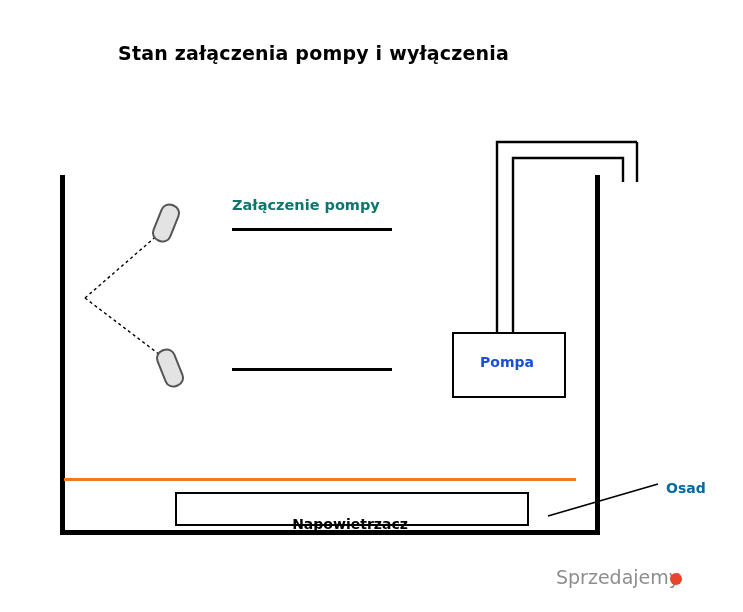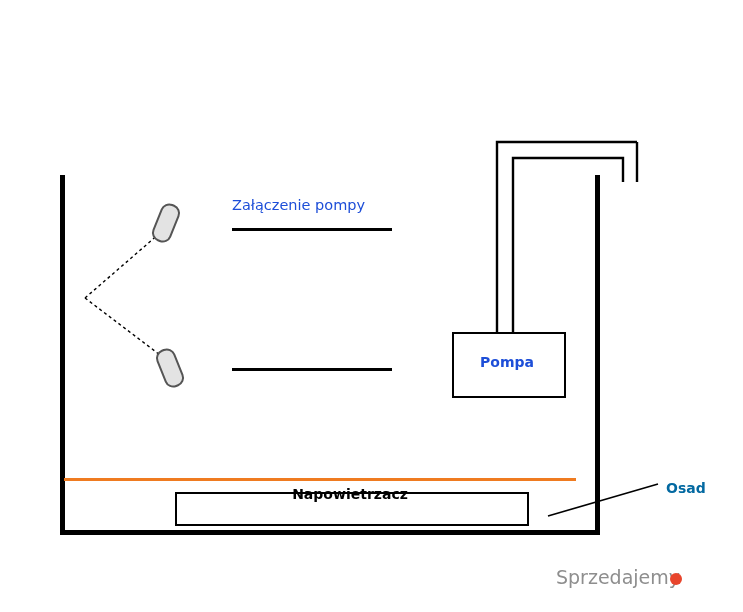--- a/index.html
+++ b/index.html
@@ -58,22 +58,22 @@
   
   .level-line {
     height: 3px;
     background: #000000;
   }
   .level-on   { left: 232px; top: 228px; width: 160px; }
   .level-off  { left: 232px; top: 368px; width: 160px; }
 
   .level-label {
     font-size: 14.5px;
-    font-weight: normal;
-    color: #1d4ed8;
+    font-weight: bold;
+    color: #0f766e;
     white-space: nowrap;
   }
   .label-on  { left: 232px; top: 197px; }
   .label-off { left: 227px; top: 382px; }
 
   
   .float {
     width: 16px;
     height: 36px;
     border: 2px solid #555555;
@@ -114,21 +114,21 @@
   .aerator-box {
     left: 175px;
     top: 492px;
     width: 350px;
     height: 30px;
     border: 2px solid #000000;
     background: #ffffff;
   }
   .aerator-text {
     left: 175px;
-    top: 486px;
+    top: 516px;
     width: 350px;
     text-align: center;
     font-size: 14px;
     font-weight: bold;
     color: #000000;
   }
 
   
   .sludge-line {
     left: 64px;
@@ -174,20 +174,21 @@
     left: 136px;
     top: 4px;
   }
   .wm-wrap { position: relative; display: inline-block; }
 </style>
 </head>
 <body>
 
 <div id="stage">
 
+  <div class="abs title">Stan załączenia pompy i wyłączenia</div>
 
   <div class="abs tank-left"></div>
   <div class="abs tank-right"></div>
   <div class="abs tank-bottom"></div>
 
   <svg class="abs" style="left:0;top:0;width:743px;height:612px;">
     <line x1="85" y1="298" x2="160" y2="233" stroke="#000000" stroke-width="1.4" stroke-dasharray="3,3"></line>
     <line x1="85" y1="298" x2="164" y2="358" stroke="#000000" stroke-width="1.4" stroke-dasharray="3,3"></line>
 
     <polyline points="497,340 497,142 637,142" fill="none" stroke="#000000" stroke-width="2.4"></polyline>

